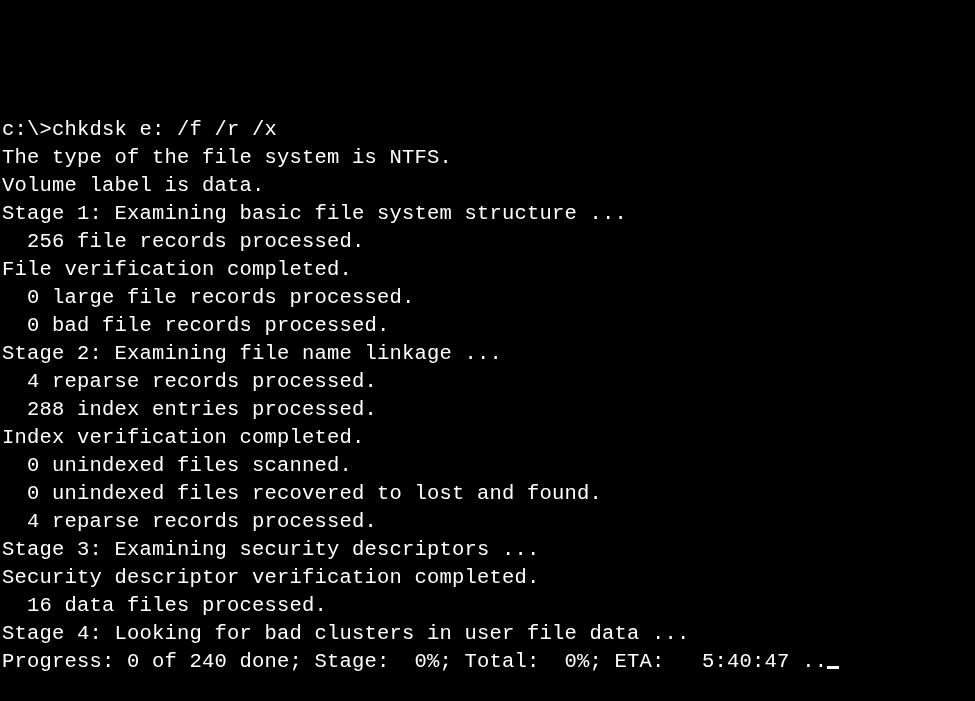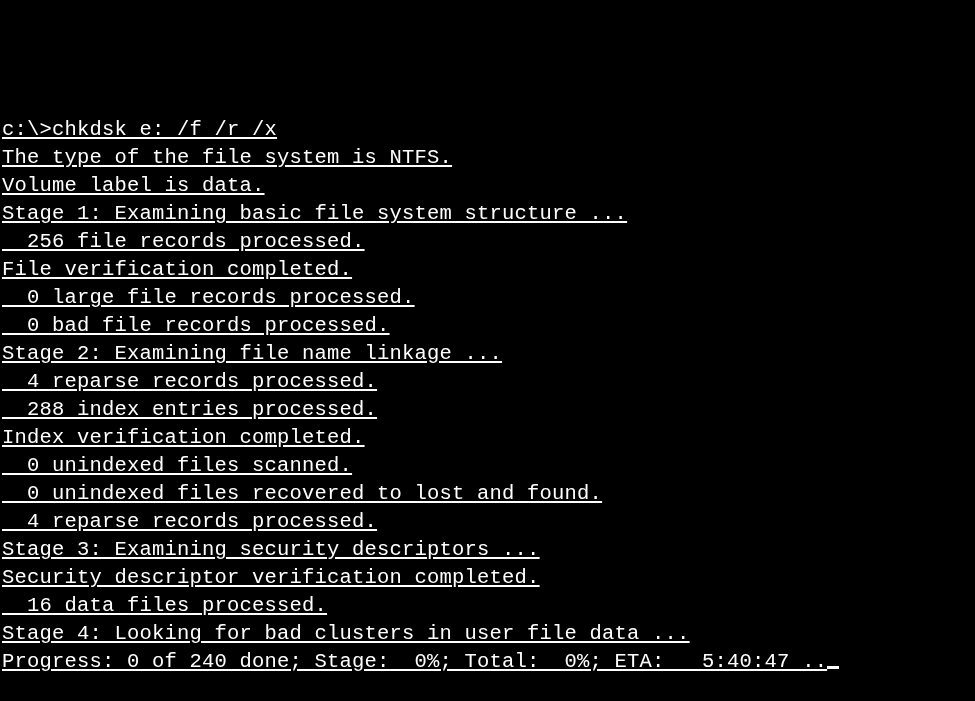--- a/index.html
+++ b/index.html
@@ -18,21 +18,20 @@
       padding: 4px 2px 0 2px;
       box-sizing: border-box;
       white-space: pre;
       letter-spacing: 0.2px;
     }
     .terminal {
       display: block;
     }
     .line {
       display: block;
-      text-decoration: underline;
     }
     .cursor {
       display: inline-block;
       width: 12px;
       height: 3px;
       background: #ffffff;
       vertical-align: baseline;
       position: relative;
       top: 2px;
     }

